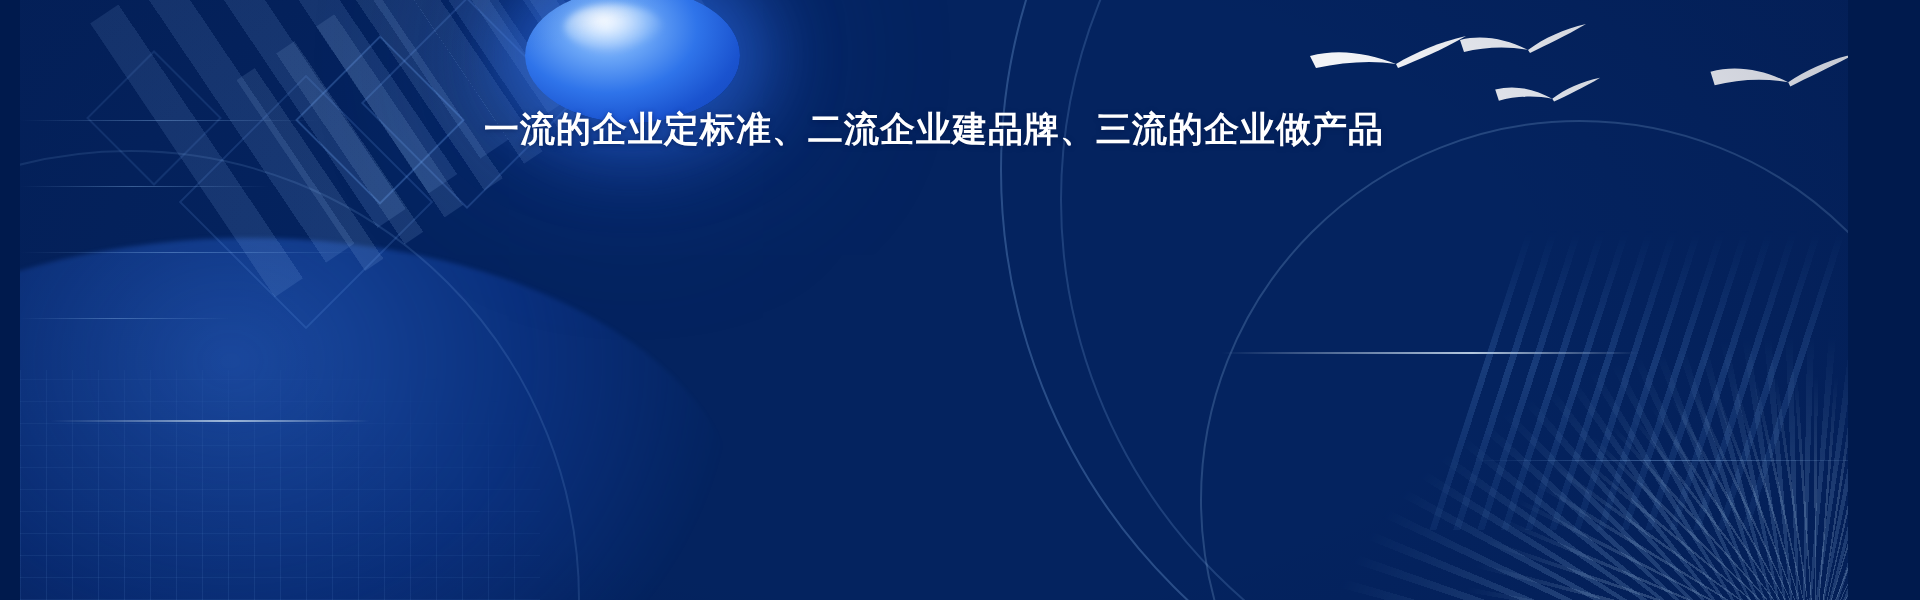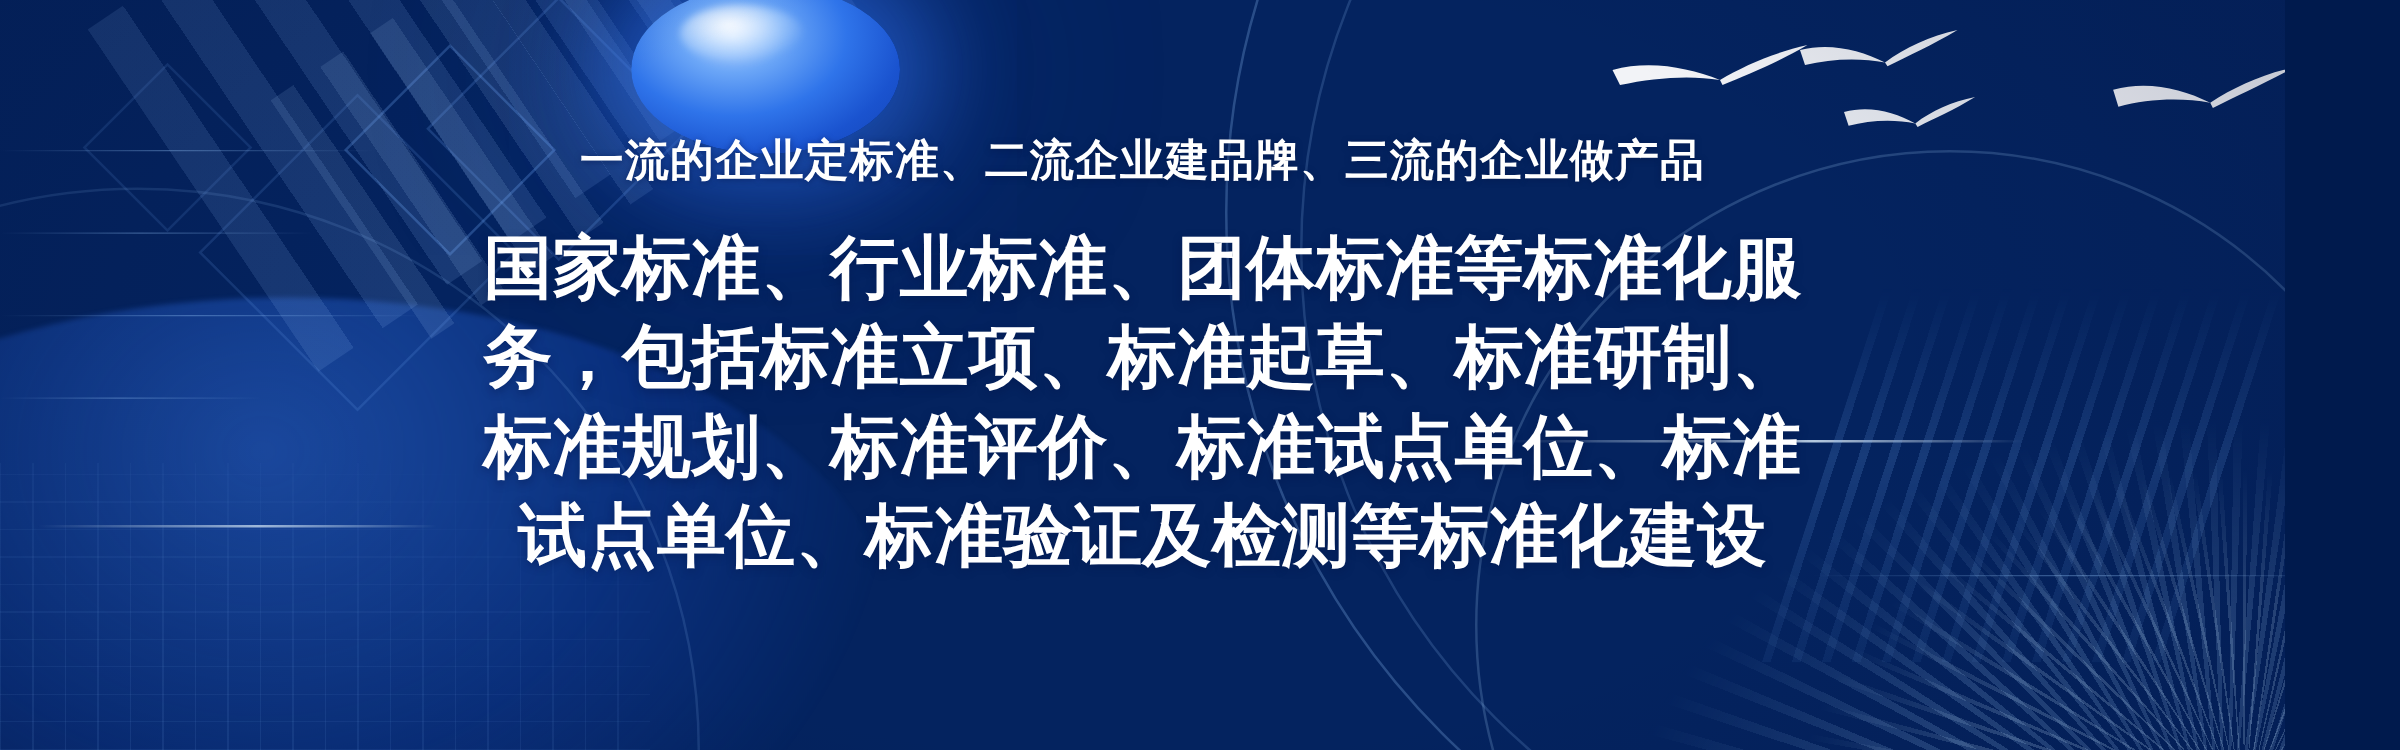--- a/index.html
+++ b/index.html
@@ -10,20 +10,21 @@
     position:relative;
     width:1828px;
     height:600px;
     overflow:hidden;
     font-family:"Liberation Sans","DejaVu Sans",sans-serif;
     background:
       radial-gradient(ellipse 1100px 520px at 74% 52%, rgba(28,92,220,0.95) 0%, rgba(18,66,186,0.55) 38%, rgba(8,36,120,0.0) 72%),
       radial-gradient(ellipse 900px 600px at 14% 78%, rgba(22,78,210,0.75) 0%, rgba(12,48,150,0.35) 45%, rgba(4,24,90,0.0) 78%),
       linear-gradient(170deg, #021churn 0%, #021a52 0%, #042a7e 38%, #0a44b4 66%, #0d52cf 82%, #0a3fa8 100%);
     background-color:#04235f;
+    margin-left:20px;
   }
 
   
   .bg-layer{position:absolute;inset:0;pointer-events:none;}
 
   .deep-top{
     position:absolute;left:0;top:0;width:100%;height:230px;
     background:linear-gradient(180deg,#00143f 0%, #012濃 0%, #011a4e 22%, rgba(4,40,120,0.35) 70%, rgba(6,50,140,0) 100%);
   }
 
@@ -222,16 +223,15 @@
           <path d="M84 44 C 102 32, 124 22, 148 17 C 126 29, 104 39, 86 48 Z" opacity="0.95"></path>
         </g>
       </svg>
     </div>
 
     <div class="vignette"></div>
   </div>
 
   <div class="content">
     <div class="subtitle">一流的企业定标准、二流企业建品牌、三流的企业做产品</div>
-    <div class="headline">国家标准、行业标准、团体标准等标准化服务，包括标准立项、标准起草、标准研制、标准规划、标准评价、标准试点单位、标准试点单位、标准验证及检测等标准化建设</div>
   </div>
 
 </div>
 
 </body></html>

